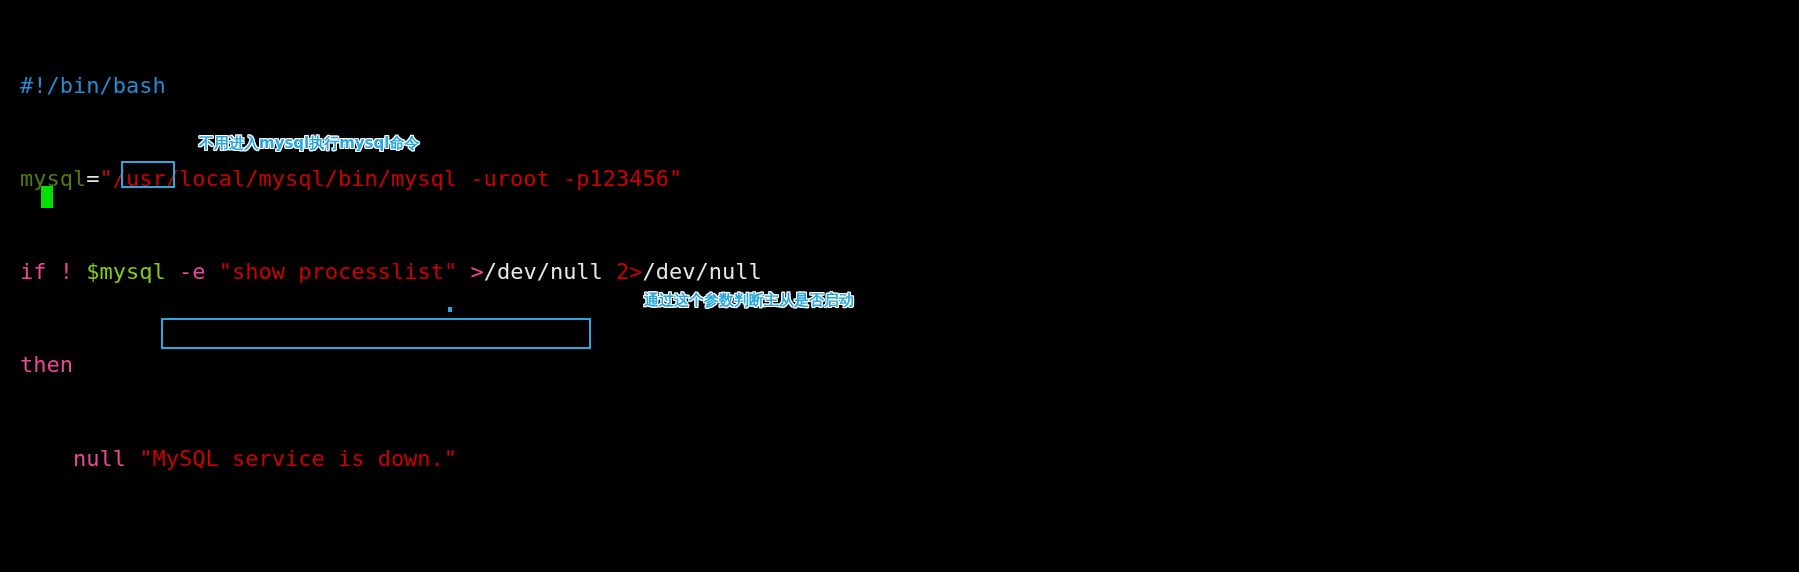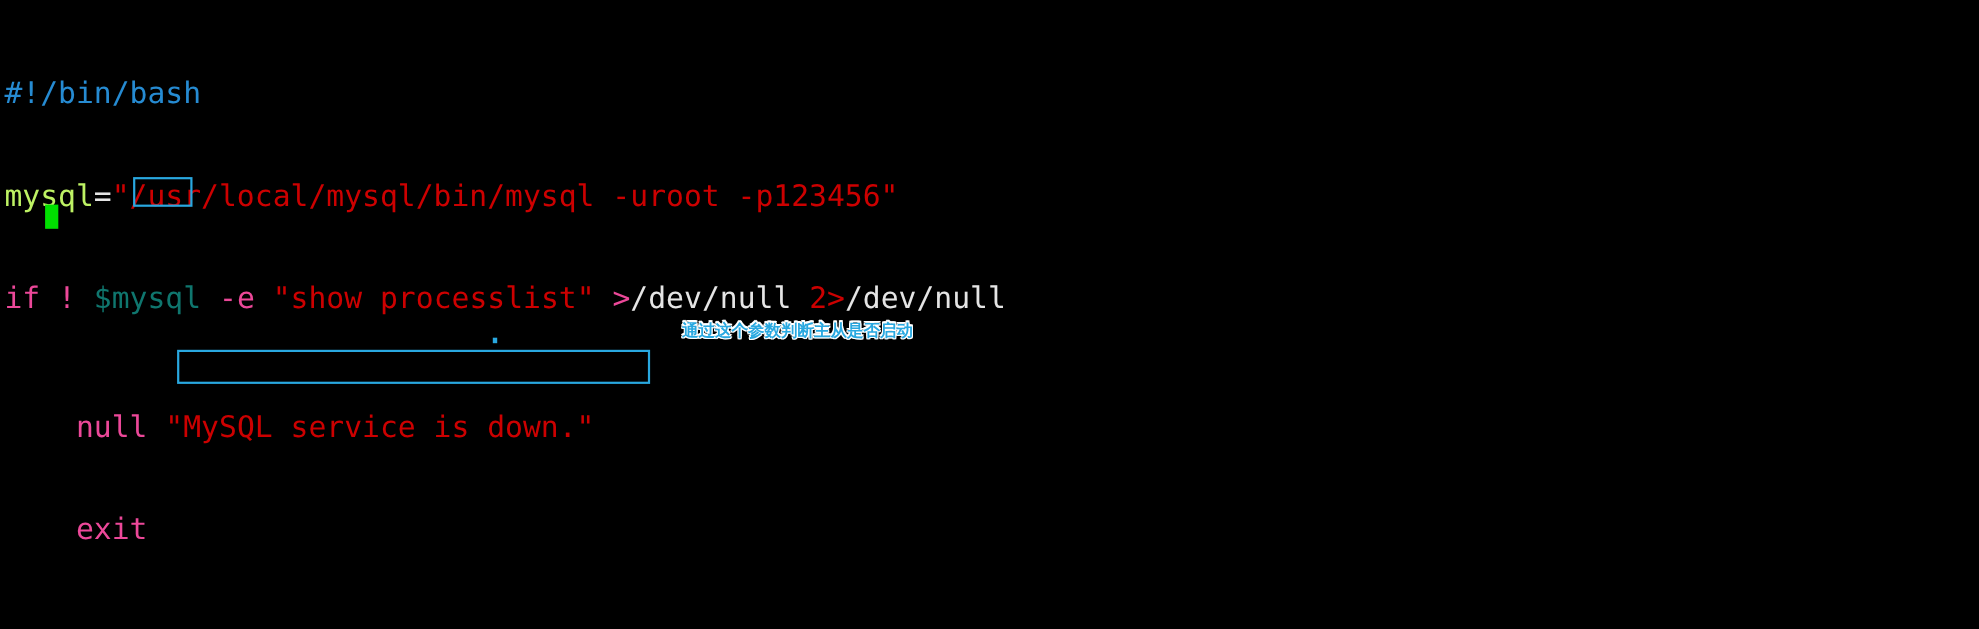--- a/index.html
+++ b/index.html
@@ -14,39 +14,39 @@
     background: #000000;
     overflow: hidden;
     font-family: "DejaVu Sans Mono", "Liberation Mono", monospace;
   }
   .code-area {
     position: absolute;
     left: 0;
     top: 0;
     width: 1799px;
     height: 572px;
-    font-size: 27px;
+    font-size: 22px;
     line-height: 23.3px;
     letter-spacing: 0px;
     white-space: pre;
-    padding: 4px 0 0 4px;
+    padding: 4px 0 0 20px;
     box-sizing: border-box;
   }
   .ln {
     display: block;
     height: 23.3px;
     white-space: pre;
   }
   
   .c-comment { color: #268bd2; }
-  .c-var     { color: #0f766e; }
+  .c-var     { color: #84cc16; }
   .c-str     { color: #cc0000; }
   .c-kw      { color: #ec4899; }
   .c-plain   { color: #e5e5e5; }
-  .c-teal    { color: #bef264; }
+  .c-teal    { color: #4d7c0f; }
   .c-redop   { color: #cc0000; }
 
   
   .hl-box {
     position: absolute;
     border: 2px solid #29a8e0;
     box-sizing: border-box;
     background: transparent;
     pointer-events: none;
   }
@@ -70,21 +70,21 @@
     font-weight: bold;
     letter-spacing: 0px;
     white-space: nowrap;
     text-shadow:
       1px 0 0 #ffffff, -1px 0 0 #ffffff,
       0 1px 0 #ffffff, 0 -1px 0 #ffffff,
       1px 1px 0 #ffffff, -1px -1px 0 #ffffff,
       1px -1px 0 #ffffff, -1px 1px 0 #ffffff;
   }
   #annot-1 { left: 199px; top: 134px; }
-  #annot-2 { left: 620px; top: 291px; }
+  #annot-2 { left: 644px; top: 291px; }
 
   .cursor-block {
     position: absolute;
     left: 41px;
     top: 186px;
     width: 12px;
     height: 22px;
     background: #00e000;
   }
   .dot-artifact {
@@ -102,24 +102,24 @@
 <div id="screen">
 
   <div class="code-area">
 
     <span class="ln"><span class="c-comment">#!/bin/bash</span></span>
 
     <span class="ln"><span class="c-teal">mysql</span><span class="c-plain">=</span><span class="c-str">"/usr/local/mysql/bin/mysql </span><span class="c-str">-uroot -p123456"</span></span>
 
     <span class="ln"><span class="c-kw">if</span><span class="c-plain"> </span><span class="c-kw">!</span><span class="c-plain"> </span><span class="c-var">$mysql</span><span class="c-plain"> </span><span class="c-kw">-e</span><span class="c-plain"> </span><span class="c-str">"show processlist"</span><span class="c-plain"> </span><span class="c-kw">&gt;</span><span class="c-plain">/dev/null </span><span class="c-redop">2&gt;</span><span class="c-plain">/dev/null</span></span>
 
+    <span class="ln"><span class="c-kw">then</span></span>
 
     <span class="ln"><span class="c-plain">    </span><span class="c-kw">null</span><span class="c-plain"> </span><span class="c-str">"MySQL service is down."</span></span>
 
-    <span class="ln"><span class="c-plain">    </span><span class="c-kw">exit</span></span>
 
     
 
     
 
     
 
     
 
     
@@ -146,15 +146,16 @@
 
   </div>
 
   <div class="cursor-block"></div>
 
   <div class="hl-box" id="box-e"></div>
   <div class="hl-box" id="box-egrep"></div>
 
   <div class="dot-artifact"></div>
 
+  <div class="annot" id="annot-1">不用进入mysql执行mysql命令</div>
   <div class="annot" id="annot-2">通过这个参数判断主从是否启动</div>
 
 </div>
 
 </body></html>

